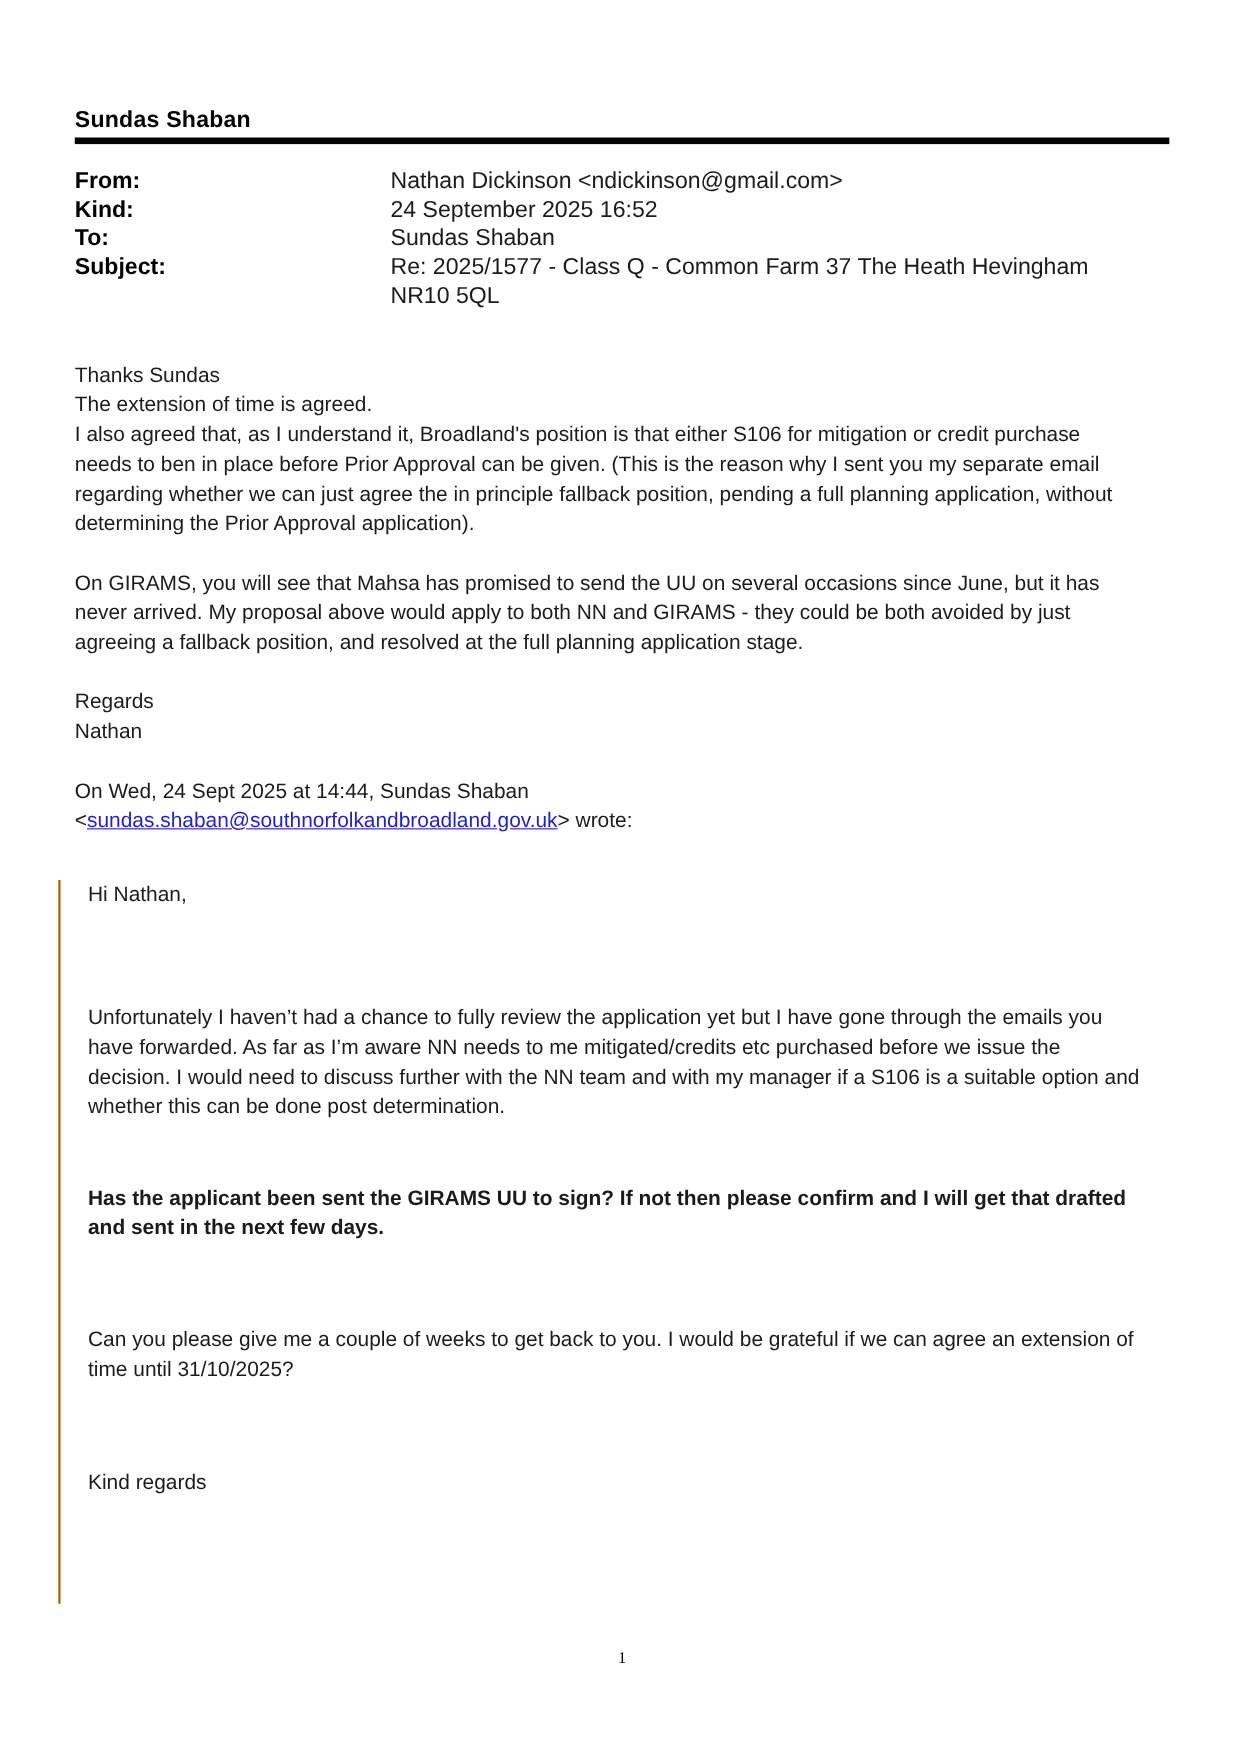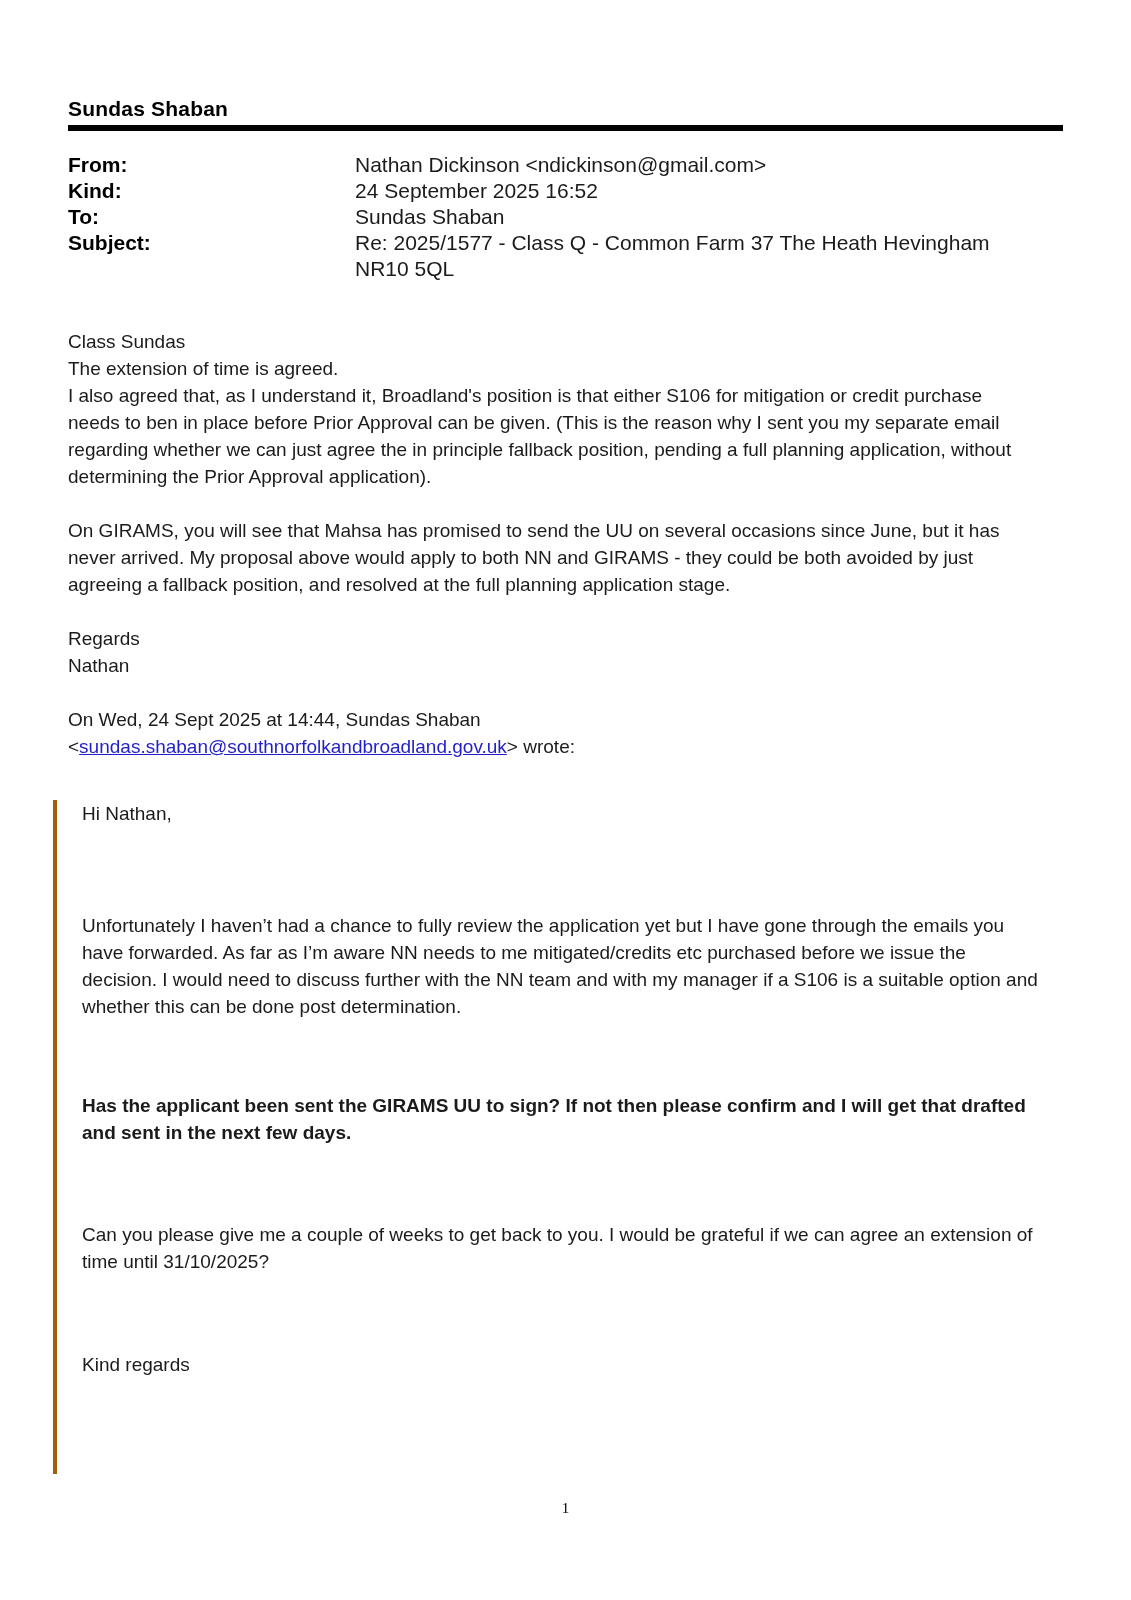--- a/index.html
+++ b/index.html
@@ -55,27 +55,27 @@
   .gap { height: 27px; }
   .link {
     color: #211fc9;
     text-decoration: underline;
     cursor: pointer;
   }
   
   .quote {
     margin-top: 40px;
     margin-left: -15px;
-    border-left: 4px solid #a16207;
+    border-left: 2px solid #a16207;
     padding-left: 25px;
     padding-bottom: 96px;
     width: 985px;
   }
   .quote .q-greeting { margin-bottom: 85px; }
-  .quote .q-para1 { margin-bottom: 72px; }
+  .quote .q-para1 { margin-bottom: 56px; }
   .quote .q-para2 { margin-bottom: 75px; font-weight: bold; }
   .quote .q-para3 { margin-bottom: 76px; }
   
   .page-footer {
     position: absolute;
     top: 1500px;
     left: 0;
     width: 1131px;
     text-align: center;
     font-family: "Liberation Serif", "DejaVu Serif", serif;
@@ -104,21 +104,21 @@
       <div class="field-label">To:</div>
       <div class="field-value">Sundas Shaban</div>
     </div>
     <div class="field-row">
       <div class="field-label">Subject:</div>
       <div class="field-value">Re: 2025/1577 - Class Q - Common Farm 37 The Heath Hevingham NR10 5QL</div>
     </div>
   </div>
 
   <div class="message">
-    <div class="para">Class Sundas</div>
+    <div class="para">Thanks Sundas</div>
     <div class="para">The extension of time is agreed.</div>
     <div class="para">I also agreed that, as I understand it, Broadland's position is that either S106 for mitigation or credit purchase needs to ben in place before Prior Approval can be given. (This is the reason why I sent you my separate email regarding whether we can just agree the in principle fallback position, pending a full planning application, without determining the Prior Approval application).</div>
 
     <div class="gap"></div>
 
     <div class="para">On GIRAMS, you will see that Mahsa has promised to send the UU on several occasions since June, but it has never arrived. My proposal above would apply to both NN and GIRAMS - they could be both avoided by just agreeing a fallback position, and resolved at the full planning application stage.</div>
 
     <div class="gap"></div>
 
     <div class="para">Regards</div>

